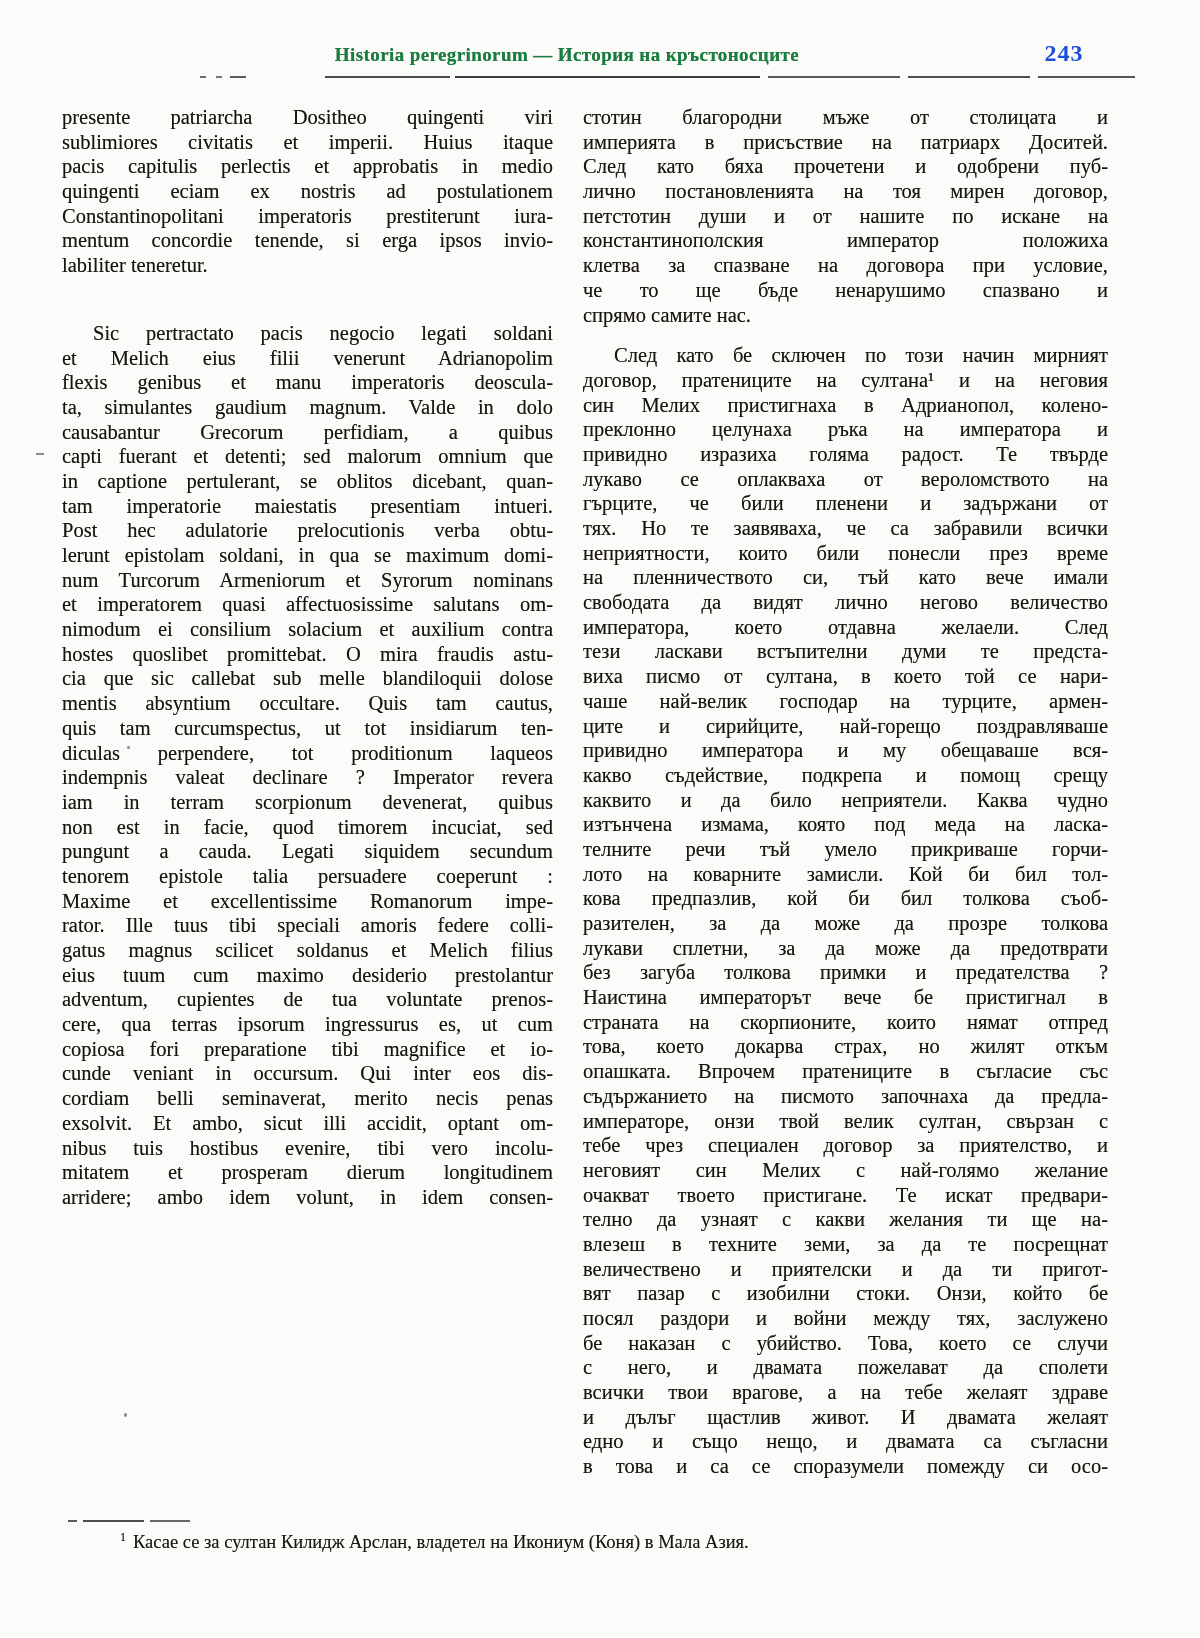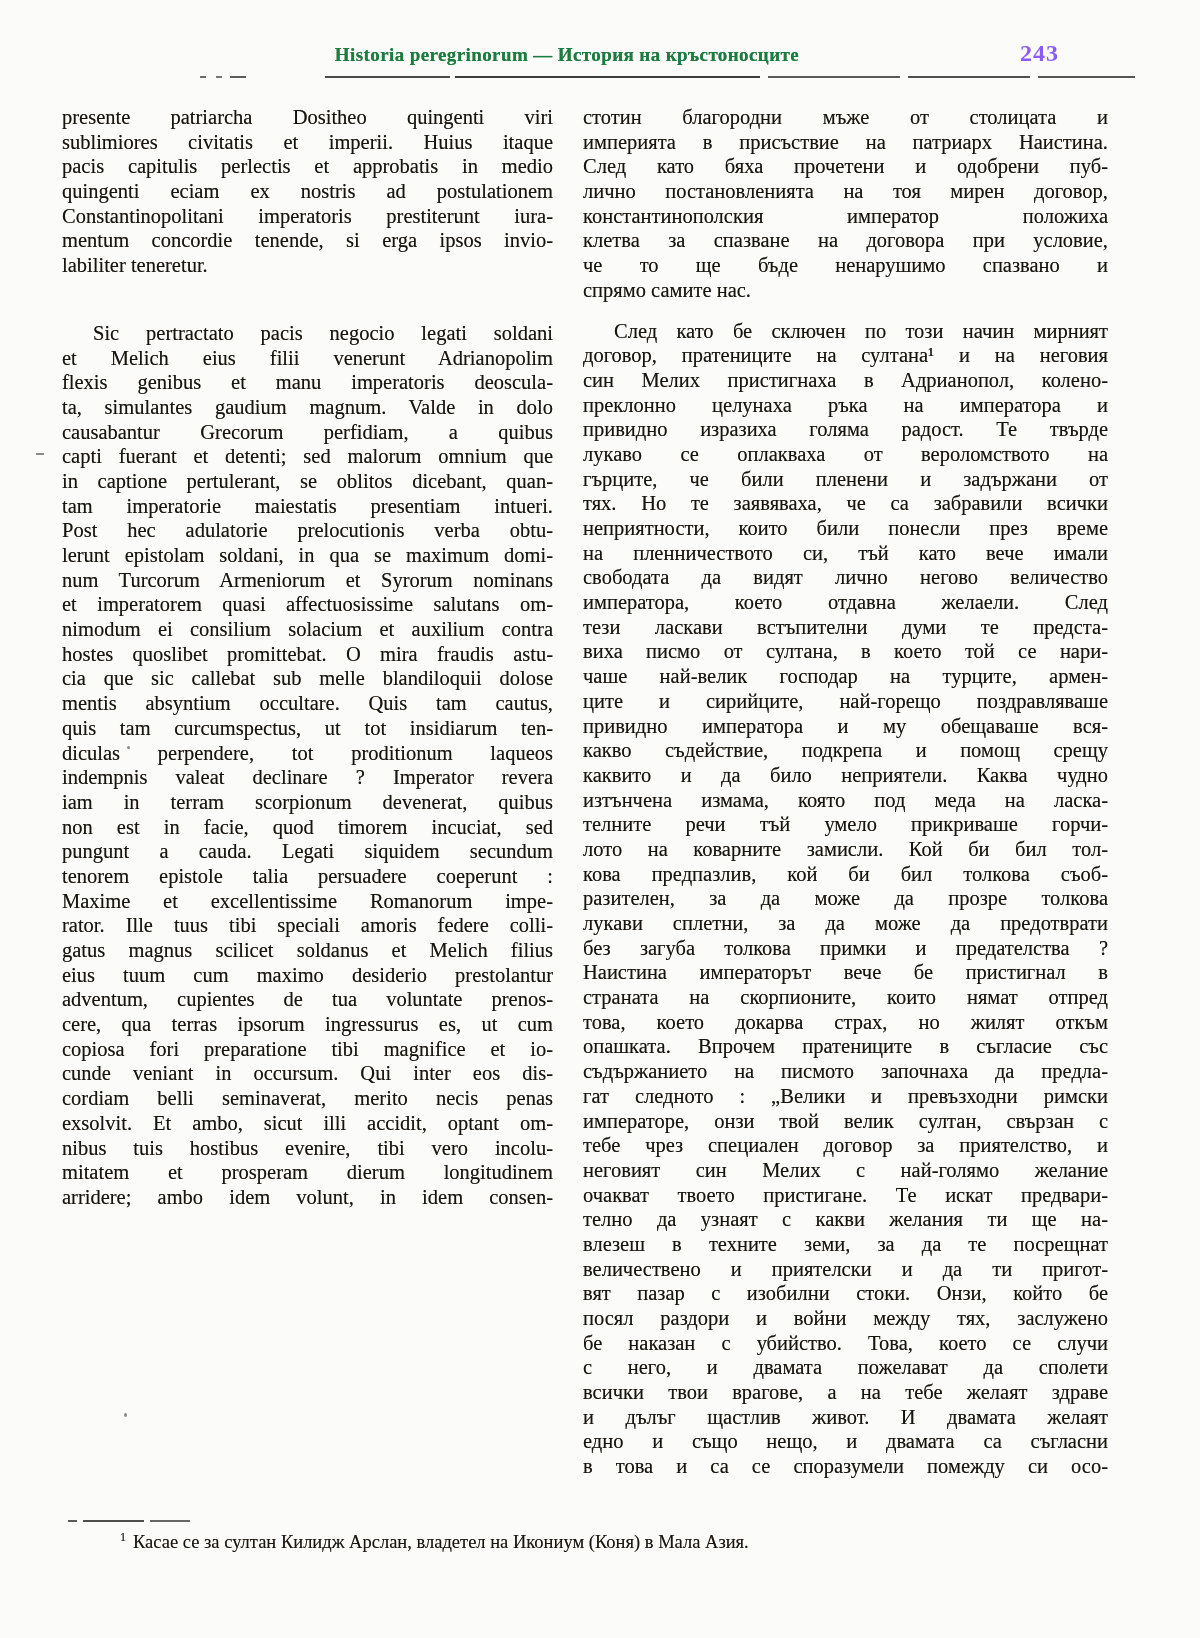--- a/index.html
+++ b/index.html
@@ -17,23 +17,23 @@
   .running-title {
     position:absolute; left:307px; top:44px; width:520px;
     text-align:center;
     font-size:19px; font-weight:700; letter-spacing:0.4px;
     color:#15803d;
     text-shadow:0 0 0.5px rgba(20,15,5,0.55);
     white-space:nowrap;
   }
   .page-number {
     position:absolute; left:1020px; top:40px; width:88px;
-    text-align:left;
+    text-align:center;
     font-size:24px; font-weight:700; letter-spacing:1px;
-    color:#8b5cf6;
+    color:#1d4ed8;
   }
   .header-rule {
     position:absolute; left:200px; top:76px; width:935px; height:2px;
     background:linear-gradient(90deg,
       #6b6b6b 0px,#6b6b6b 6px, transparent 6px,transparent 16px,
       #777 16px,#777 22px, transparent 22px,transparent 30px,
       #5c5c5c 30px,#5c5c5c 46px, transparent 46px,transparent 125px,
       #4a4a4a 125px,#4a4a4a 250px, transparent 250px,transparent 255px,
       #3d3d3d 255px,#3d3d3d 560px, transparent 560px,transparent 568px,
       #5a5a5a 568px,#5a5a5a 700px, transparent 700px,transparent 708px,
@@ -137,23 +137,24 @@
         <div class="line">exsolvit. Et ambo, sicut illi accidit, optant om-</div>
         <div class="line">nibus tuis hostibus evenire, tibi vero incolu-</div>
         <div class="line">mitatem et prosperam dierum longitudinem</div>
         <div class="line">arridere; ambo idem volunt, in idem consen-</div>
       </div>
     </section>
 
   <section class="col col-right" id="col-right">
       <div class="para">
         <div class="line">стотин благородни мъже от столицата и</div>
-        <div class="line">империята в присъствие на патриарх Наистина.</div>
+        <div class="line">империята в присъствие на патриарх Доситей.</div>
         <div class="line">След като бяха прочетени и одобрени пуб-</div>
         <div class="line">лично постановленията на тоя мирен договор,</div>
+        <div class="line">петстотин души и от нашите по искане на</div>
         <div class="line">константинополския император положиха</div>
         <div class="line">клетва за спазване на договора при условие,</div>
         <div class="line">че то ще бъде ненарушимо спазвано и</div>
         <div class="line short">спрямо самите нас.</div>
       </div>
       <div class="para indent">
         <div class="line">След като бе сключен по този начин мирният</div>
         <div class="line">договор, пратениците на султана¹ и на неговия</div>
         <div class="line">син Мелих пристигнаха в Адрианопол, колено-</div>
         <div class="line">преклонно целунаха ръка на императора и</div>
@@ -177,21 +178,20 @@
         <div class="line">лото на коварните замисли. Кой би бил тол-</div>
         <div class="line">кова предпазлив, кой би бил толкова съоб-</div>
         <div class="line">разителен, за да може да прозре толкова</div>
         <div class="line">лукави сплетни, за да може да предотврати</div>
         <div class="line">без загуба толкова примки и предателства ?</div>
         <div class="line">Наистина императорът вече бе пристигнал в</div>
         <div class="line">страната на скорпионите, които нямат отпред</div>
         <div class="line">това, което докарва страх, но жилят откъм</div>
         <div class="line">опашката. Впрочем пратениците в съгласие със</div>
         <div class="line">съдържанието на писмото започнаха да предла-</div>
-        <div class="line">гат следното : „Велики и превъзходни римски</div>
         <div class="line">императоре, онзи твой велик султан, свързан с</div>
         <div class="line">тебе чрез специален договор за приятелство, и</div>
         <div class="line">неговият син Мелих с най-голямо желание</div>
         <div class="line">очакват твоето пристигане. Те искат предвари-</div>
         <div class="line">телно да узнаят с какви желания ти ще на-</div>
         <div class="line">влезеш в техните земи, за да те посрещнат</div>
         <div class="line">величествено и приятелски и да ти пригот-</div>
         <div class="line">вят пазар с изобилни стоки. Онзи, който бе</div>
         <div class="line">посял раздори и войни между тях, заслужено</div>
         <div class="line">бе наказан с убийство. Това, което се случи</div>

